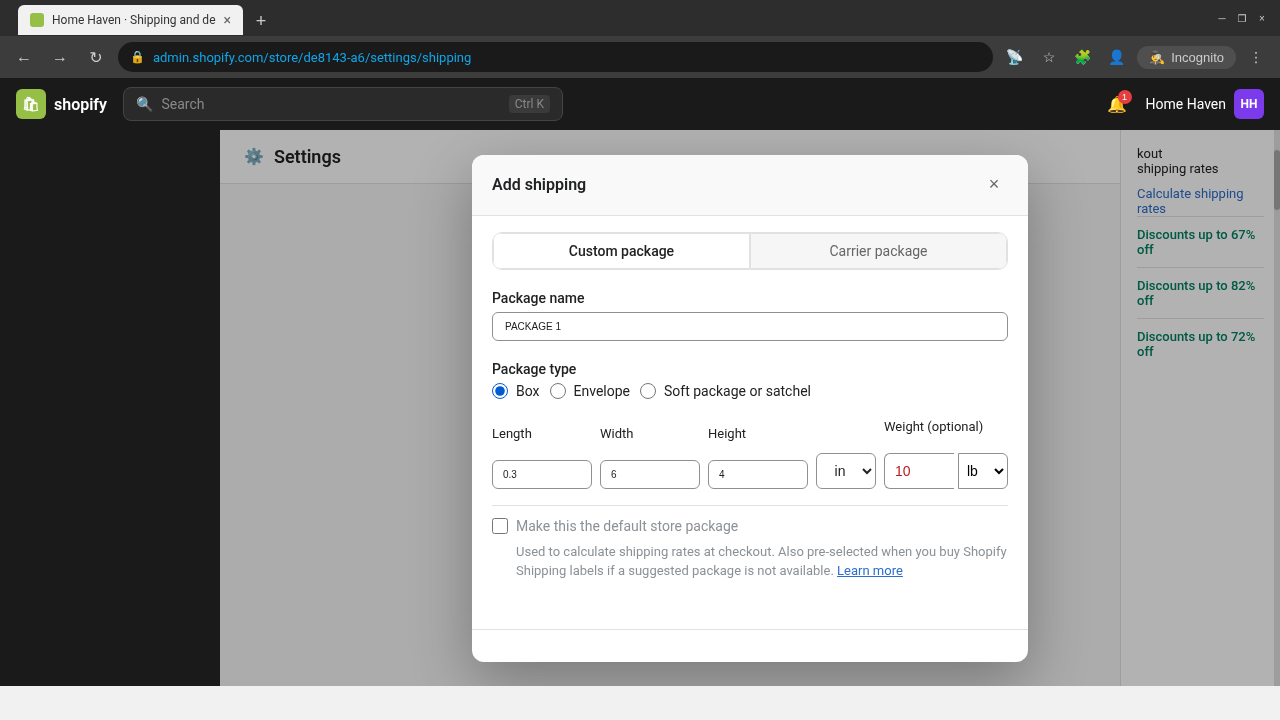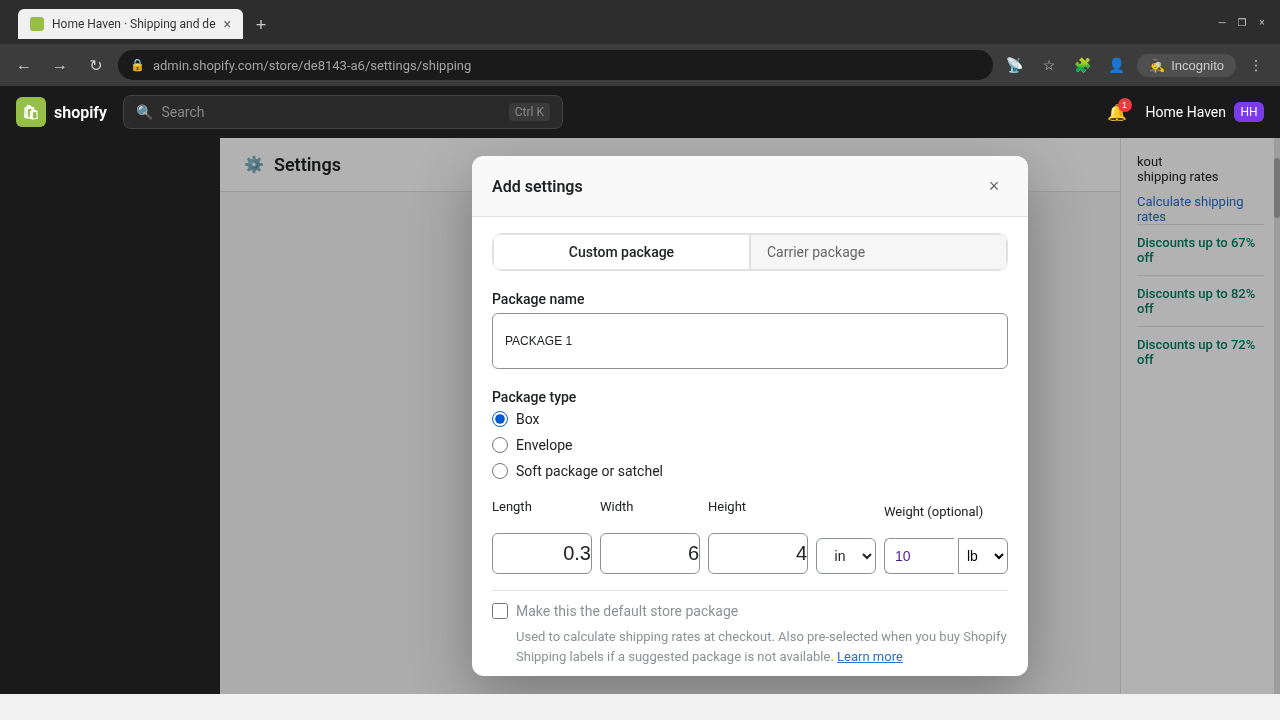--- a/index.html
+++ b/index.html
@@ -16,21 +16,21 @@
     .browser-chrome {
       background: #2d2d2d;
       width: 100%;
     }
     .browser-titlebar {
       display: flex;
       align-items: center;
       padding: 6px 10px;
       gap: 8px;
       background: #2d2d2d;
-      height: 44px;
+      height: 36px;
     }
     .window-controls {
       display: flex;
       gap: 6px;
       align-items: center;
     }
     .win-btn {
       width: 16px; height: 16px;
       border-radius: 2px;
       border: none;
@@ -112,21 +112,21 @@
       background: #1a1a1a;
       border-radius: 20px;
       display: flex;
       align-items: center;
       padding: 0 12px;
       height: 30px;
       gap: 8px;
     }
     .address-bar .lock-icon { color: #aaa; font-size: 12px; }
     .address-bar .url-text {
-      color: #a3a3a3;
+      color: #0ea5e9;
       font-size: 13px;
     }
     .toolbar-actions {
       display: flex;
       align-items: center;
       gap: 6px;
     }
     .toolbar-icon-btn {
       width: 28px; height: 28px;
       border-radius: 50%;
@@ -233,27 +233,27 @@
     }
     .user-info {
       display: flex;
       align-items: center;
       gap: 8px;
       color: #fff;
       font-size: 14px;
       cursor: pointer;
     }
     .user-avatar {
-      width: 30px; height: 20px;
+      width: 30px; height: 30px;
       background: #7c3aed;
       border-radius: 6px;
       display: flex; align-items: center; justify-content: center;
       color: #fff;
       font-size: 12px;
-      font-weight: 400;
+      font-weight: 700;
     }
 
     
     .main-layout {
       display: flex;
       height: calc(720px - 112px - 52px);
     }
 
     
     .sidebar {
@@ -410,29 +410,28 @@
       display: block;
       font-size: 14px;
       font-weight: 500;
       color: #202223;
       margin-bottom: 6px;
     }
     .form-input {
       width: 100%;
       border: 1px solid #8c9196;
       border-radius: 6px;
-      padding: 20px 12px;
-      font-size: 12px;
+      padding: 8px 12px;
+      font-size: 10px;
       color: #202223;
       outline: none;
     }
 
     .radio-group {
       display: flex;
-      flex-direction: column;
       gap: 10px;
     }
     .radio-item {
       display: flex;
       align-items: center;
       gap: 8px;
       cursor: pointer;
     }
     .radio-input {
       width: 16px; height: 16px;
@@ -457,26 +456,25 @@
       flex: 1;
     }
     .dim-label {
       font-size: 13px;
       color: #202223;
       margin-bottom: 19px;
     }
     .dim-input {
       border: 1px solid #8c9196;
       border-radius: 6px;
-      padding: 8px 0;
-      font-size: 20px;
+      padding: 8px 10px;
+      font-size: 10px;
       color: #202223;
       outline: none;
       width: 100%;
-      text-align: right;
     }
     .unit-select {
       border: 1px solid #8c9196;
       border-radius: 6px;
       padding: 8px 6px;
       font-size: 14px;
       color: #202223;
       background: #fff;
       cursor: pointer;
       min-width: 60px;
@@ -484,21 +482,21 @@
     }
     .weight-input-row {
       display: flex;
       gap: 4px;
     }
     .weight-input {
       border: 1px solid #8c9196;
       border-radius: 6px 0 0 6px;
       padding: 9px 10px;
       font-size: 14px;
-      color: #4c1d95;
+      color: #b91c1c;
       outline: none;
       width: 70px;
       border-right: none;
     }
     .weight-unit-select {
       border: 1px solid #8c9196;
       border-radius: 0 6px 6px 0;
       padding: 8px 4px;
       font-size: 14px;
       color: #000000;
@@ -673,28 +671,28 @@
         </div>
         <div class="scrollbar-track">
           <div class="scrollbar-thumb"></div>
         </div>
       </div>
 
       <div class="modal-overlay">
         <div class="modal">
 
           <div class="modal-header">
-            <span class="modal-title">Add settings</span>
+            <span class="modal-title">Add shipping</span>
             <button class="modal-close">×</button>
           </div>
 
           <div style="padding: 16px 20px 0;">
             <div style="display:flex; border: 1px solid #e1e1e1; border-radius: 10px; overflow:hidden;">
               <div class="modal-tab active" style="flex:1; padding:9px 16px; text-align:center; background:#fff; color:#202223; font-size:14px; font-weight:500; cursor:pointer; border-right:1px solid #e1e1e1;">Custom package</div>
-              <div class="modal-tab" style="flex:1; padding:9px 16px; text-align:left; background:#f6f6f7; color:#666; font-size:14px; cursor:pointer;">Carrier package</div>
+              <div class="modal-tab" style="flex:1; padding:9px 16px; text-align:center; background:#f6f6f7; color:#666; font-size:14px; cursor:pointer;">Carrier package</div>
             </div>
           </div>
 
           <div class="modal-body">
 
             <div class="form-group">
               <label class="form-label">Package name</label>
               <input class="form-input" type="text" value="PACKAGE 1" style="">
             </div>
 

